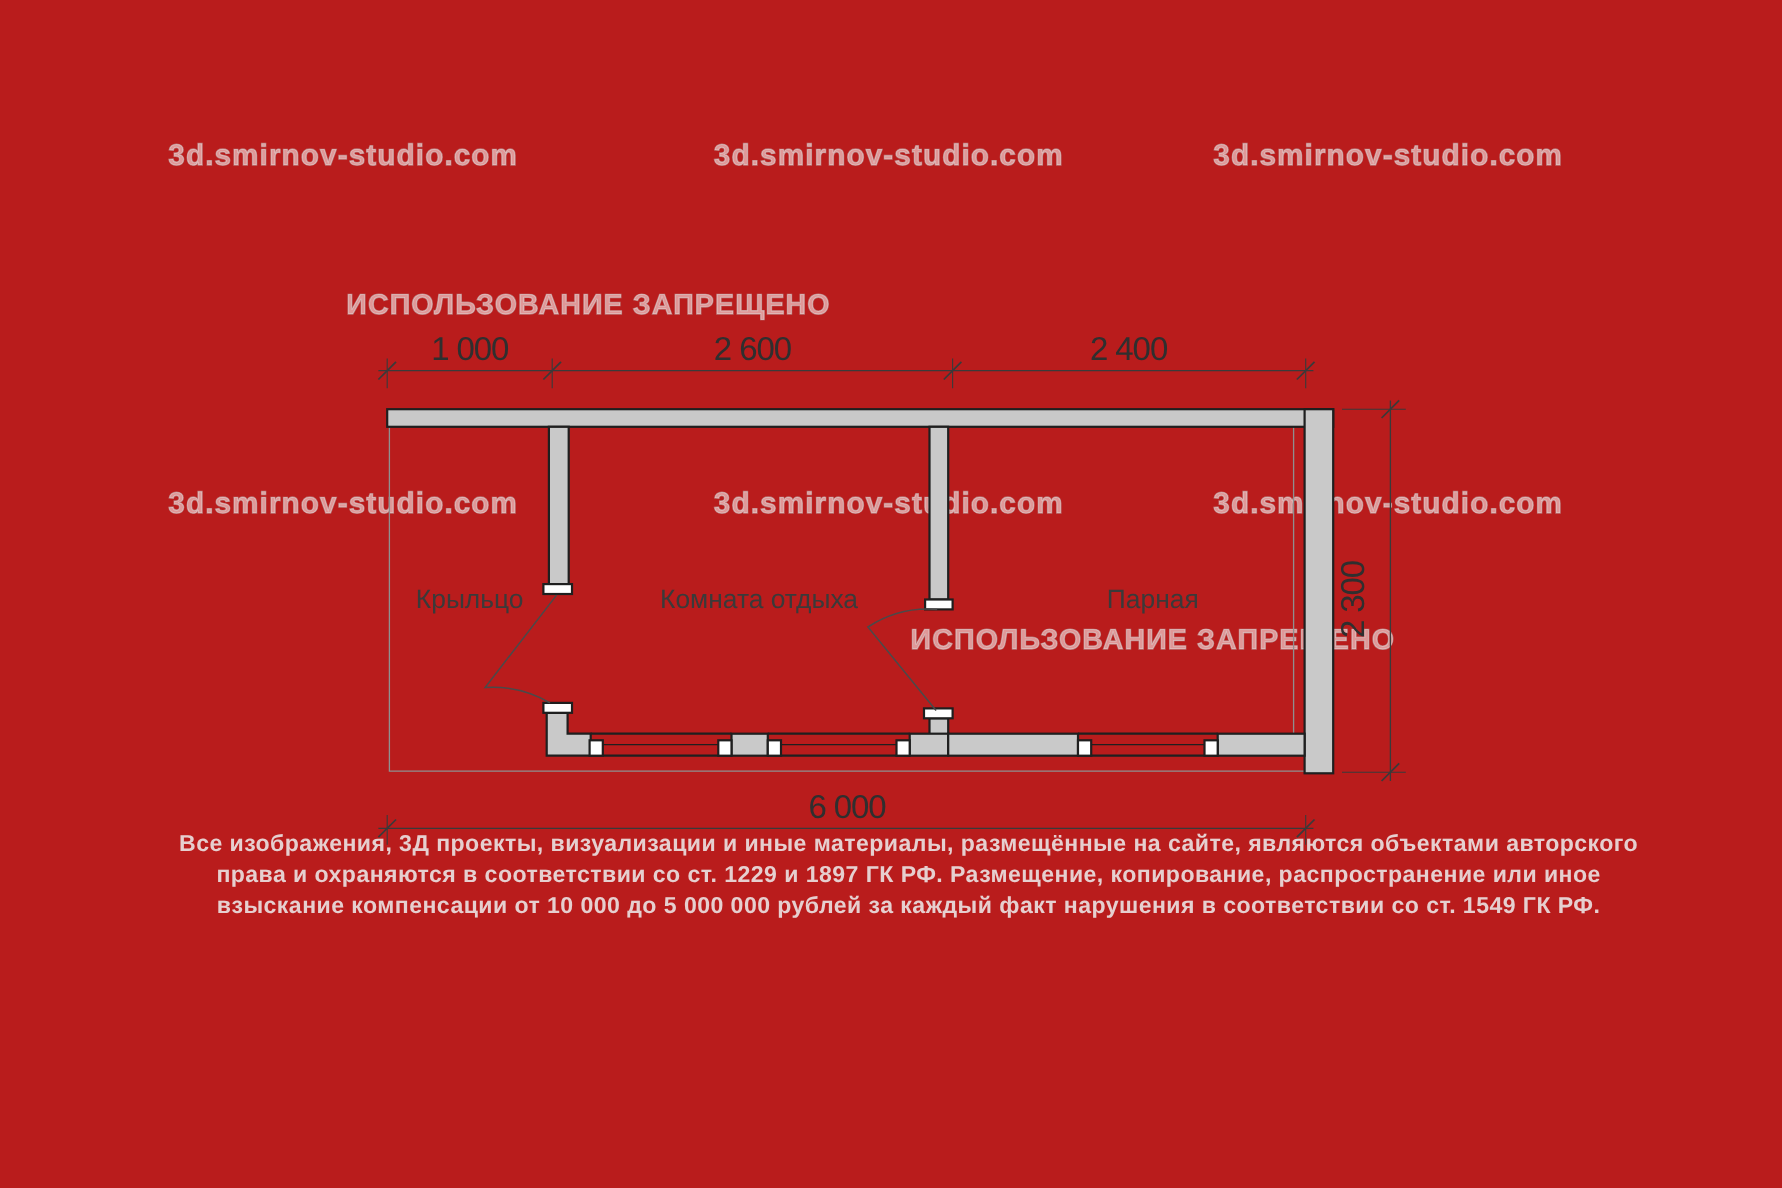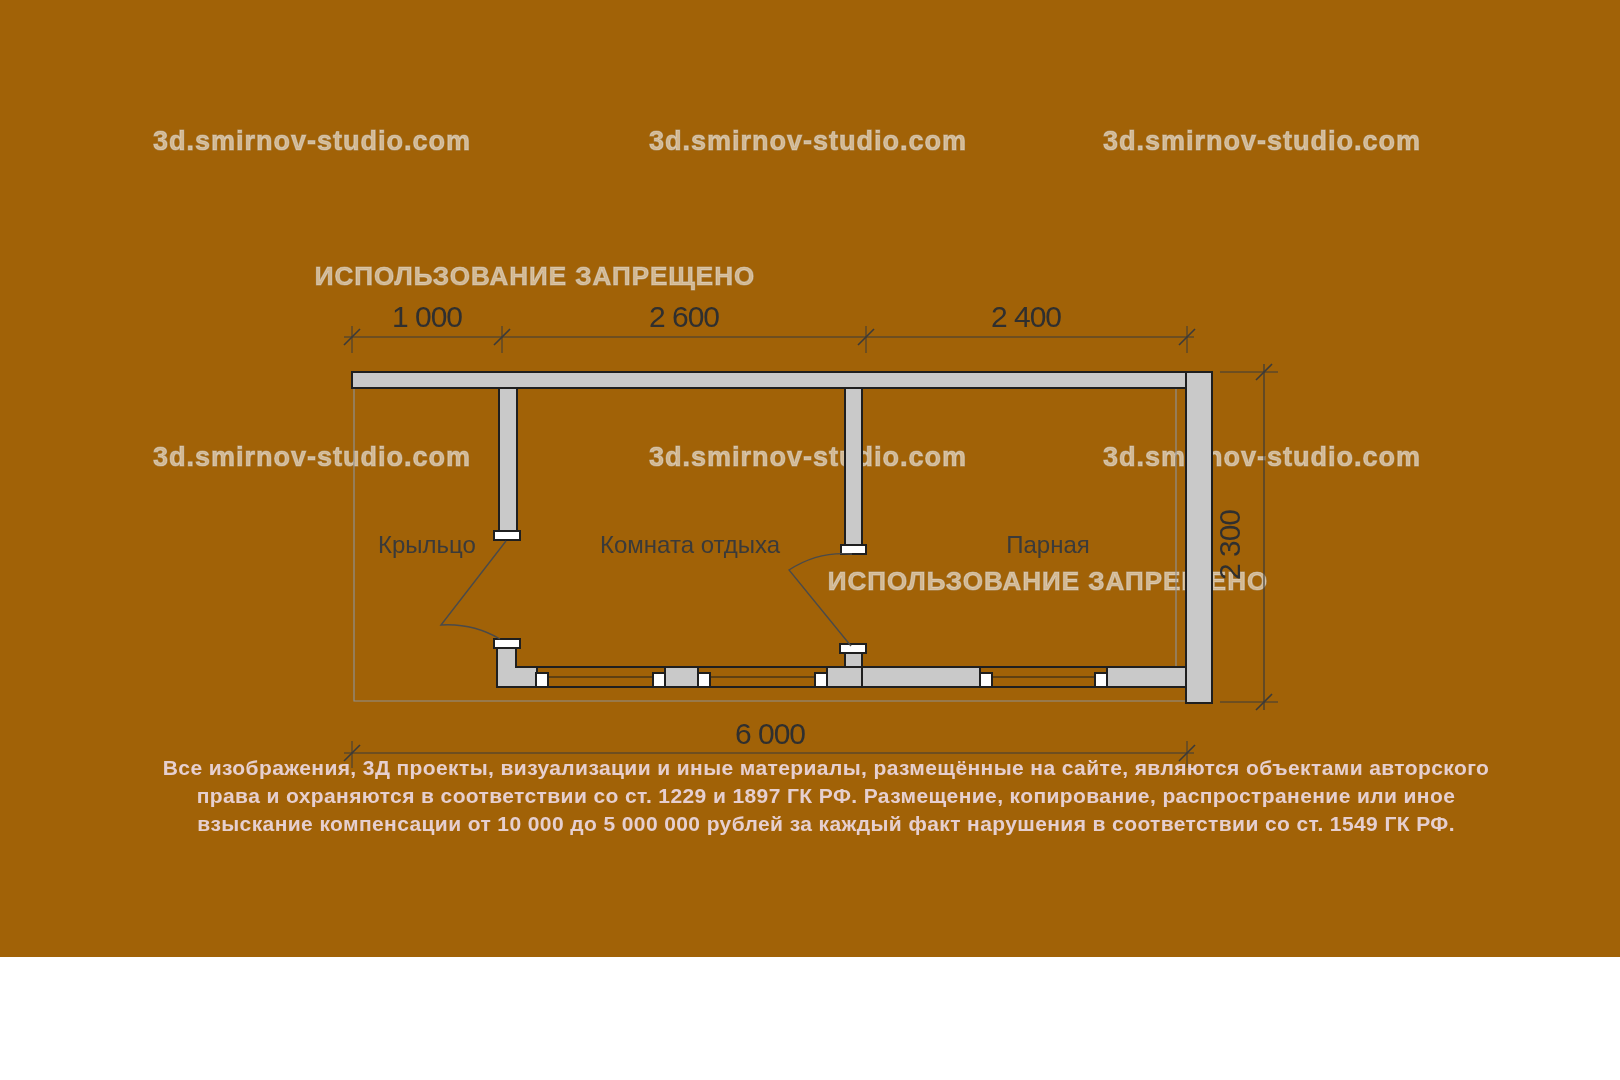--- a/index.html
+++ b/index.html
@@ -4,22 +4,22 @@
 <style>
   html, body {
     margin: 0;
     padding: 0;
     background: #ffffff;
     font-family: "Liberation Sans", sans-serif;
   }
   #stage {
     position: relative;
     width: 1620px;
-    height: 957px;
-    background: #a16207;
+    height: 1080px;
+    background: #b91c1c;
     overflow: hidden;
   }
   #plan-svg { position: absolute; left: 0; top: 0; }
 
   .wall { fill: var(--c-wall_fill, #c9c9c9); stroke: var(--c-outline, #1f1f1f); stroke-width: 2; }
   .jamb-cap { fill: #ffffff; stroke: var(--c-outline, #1f1f1f); stroke-width: 2; }
   .win-stop { fill: #ffffff; stroke: var(--c-outline, #1f1f1f); stroke-width: 2; }
   .win-line-heavy { stroke: var(--c-outline, #1f1f1f); stroke-width: 2; }
   .win-line-light { stroke: var(--c-outline, #1f1f1f); stroke-width: 1.1; }
   .thin-line { stroke: var(--c-thin_line, #8f8f8f); stroke-width: 1.2; fill: none; }

